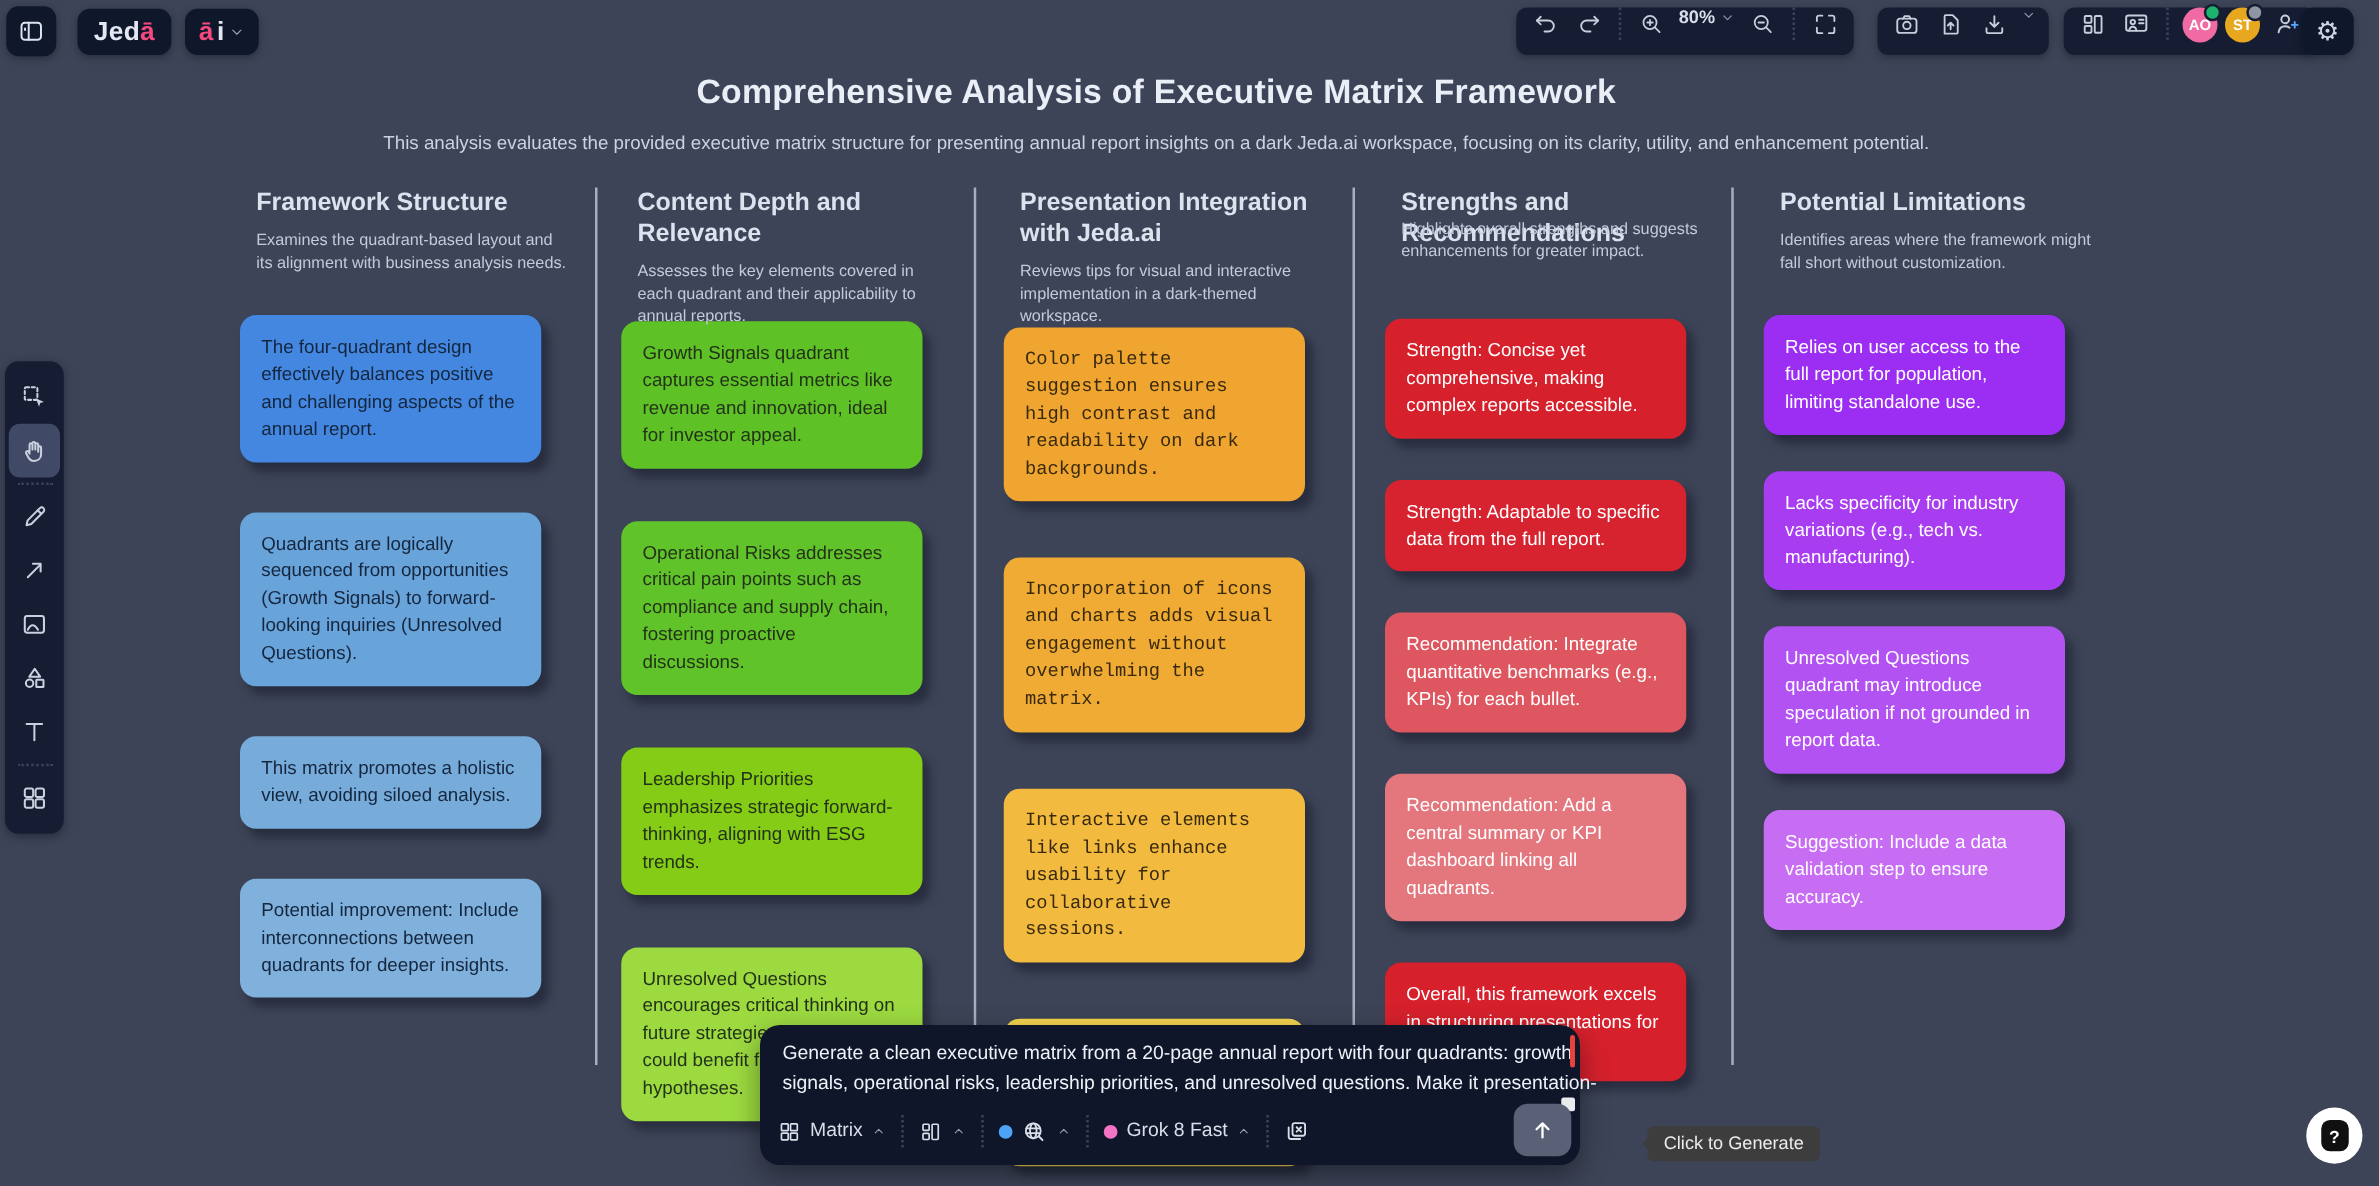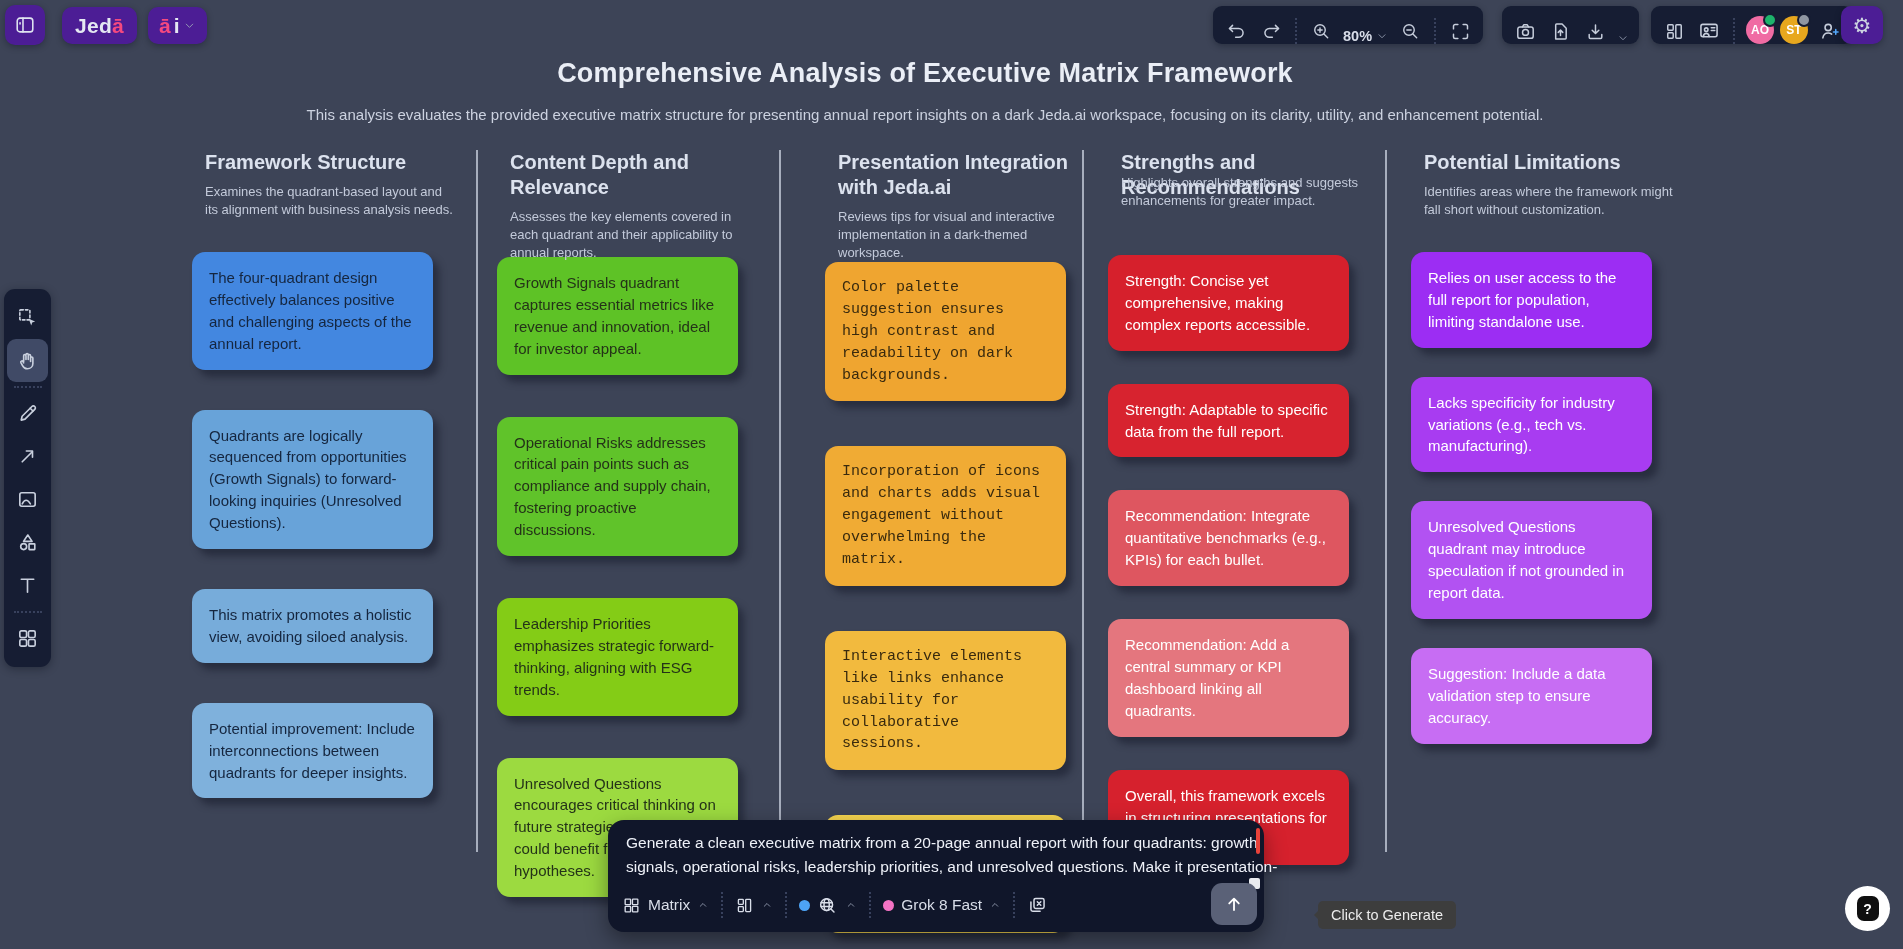--- a/index.html
+++ b/index.html
@@ -3,30 +3,30 @@
 <meta charset="utf-8">
 <style>
   html,body{margin:0;padding:0;}
   body{
     width:1903px;height:949px;position:relative;overflow:hidden;
     background:#3d4457;
     font-family:"Liberation Sans", sans-serif;
     color:#dfe4ef;
   }
   svg{fill:none;stroke:currentColor;stroke-width:1.7;stroke-linecap:round;stroke-linejoin:round;display:block;}
-  .pill{position:absolute;background:#4c1d95;border-radius:10px;display:flex;align-items:center;justify-content:center;box-shadow:0 2px 6px rgba(10,14,25,.35);}
+  .pill{position:absolute;background:#0f172a;border-radius:10px;display:flex;align-items:center;justify-content:center;box-shadow:0 2px 6px rgba(10,14,25,.35);}
   
   #panel-btn{left:5px;top:5px;width:40px;height:40px;color:#dfe4f0;cursor:pointer;}
   #logo-btn{left:62px;top:7px;height:37px;padding:0 13px;font-size:21px;font-weight:600;letter-spacing:.3px;cursor:pointer;}
   #ai-btn{left:148px;top:7px;height:37px;padding:0 11px;font-size:21px;font-weight:600;gap:3px;cursor:pointer;}
   .accent{color:#f4497f;}
   .logo-main{color:#e4e8f2;}
   .chev{color:#97a0b5;}
   
-  .tgroup{position:absolute;top:6px;height:38px;background:#161d33;border-radius:9px;display:flex;align-items:flex-end;padding:0 10px;gap:9px;color:#c7cedc;box-shadow:0 2px 6px rgba(10,14,25,.35);}
+  .tgroup{position:absolute;top:6px;height:38px;background:#161d33;border-radius:9px;display:flex;align-items:flex-start;padding:0 10px;gap:9px;color:#c7cedc;box-shadow:0 2px 6px rgba(10,14,25,.35);}
   #tg-history{left:1213px;}
   #tg-export{left:1502px;}
   #tg-collab{left:1651px;}
   #gear-btn{left:1841px;top:6px;width:42px;height:38px;color:#ccd3e1;cursor:pointer;}
   .ibtn{width:26px;height:26px;display:flex;align-items:center;justify-content:center;cursor:pointer;border-radius:6px;}
   .vdots{width:0;height:26px;border-left:2px dotted #38415d;margin:0 2px;}
   .zoom-label{font-size:14.5px;font-weight:700;color:#d8dde9;display:flex;align-items:center;gap:4px;cursor:pointer;}
   .avatar{width:28px;height:28px;border-radius:50%;display:flex;align-items:center;justify-content:center;font-size:12px;font-weight:700;color:#fff;position:relative;cursor:pointer;}
   .avatar .status{position:absolute;top:-3px;right:-3px;width:10px;height:10px;border-radius:50%;border:2px solid #161d33;}
   
@@ -40,21 +40,21 @@
   .c4 .col-title{max-width:200px;}
   .col-desc{margin-top:8px;font-size:13px;line-height:1.4;color:#c3cada;max-width:252px;position:relative;z-index:2;}
   .c4 .col-desc{margin-top:-26px;max-width:250px;}
   .cards{position:absolute;left:-13px;width:241px;display:flex;flex-direction:column;}
   .c1 .cards{top:102px;gap:40px;}
   .c2 .cards{top:107px;gap:42px;}
   .c3 .cards{top:112px;gap:45px;font-family:Liberation Mono, monospace;}
   .c4 .cards{top:105px;gap:33px;}
   .c5 .cards{top:102px;gap:29px;}
   .card{border-radius:13px;padding:15px 17px;font-size:15px;line-height:1.46;box-shadow:6px 7px 7px rgba(20,24,39,.5);cursor:pointer;}
-  .c1{left:205px;} .c2{left:510px;} .c3{left:816px;margin-left:22px;} .c4{left:1121px;} .c5{left:1424px;}
+  .c1{left:205px;} .c2{left:510px;} .c3{left:816px;} .c4{left:1121px;} .c5{left:1424px;}
   
   #left-toolbar{position:absolute;left:4px;top:289px;width:47px;background:#161d33;border-radius:11px;padding:7px 0;display:flex;flex-direction:column;align-items:center;box-shadow:0 2px 8px rgba(10,14,25,.4);}
   .tool{width:41px;height:43px;display:flex;align-items:center;justify-content:center;color:#c9d0de;border-radius:9px;cursor:pointer;}
   .tool.active{background:#404a66;}
   .hdots{width:28px;border-top:2px dotted #38415d;margin:4px 0;}
   
   #prompt-bar{position:absolute;left:608px;top:820px;width:656px;height:112px;background:#10162a;border-radius:16px;box-shadow:0 8px 22px rgba(0,0,0,.4);z-index:20;}
   #prompt-text{position:absolute;left:18px;top:11px;width:652px;height:57px;overflow:hidden;font-size:15.5px;line-height:24px;color:#eef1f8;cursor:text;}
   #prompt-scroll{position:absolute;right:4px;top:8px;width:4px;height:26px;background:#e8423a;border-radius:2px;cursor:pointer;}
   #prompt-grip{position:absolute;right:4px;top:58px;width:11px;height:11px;background:#e9ebef;border-radius:2px;cursor:nwse-resize;}

